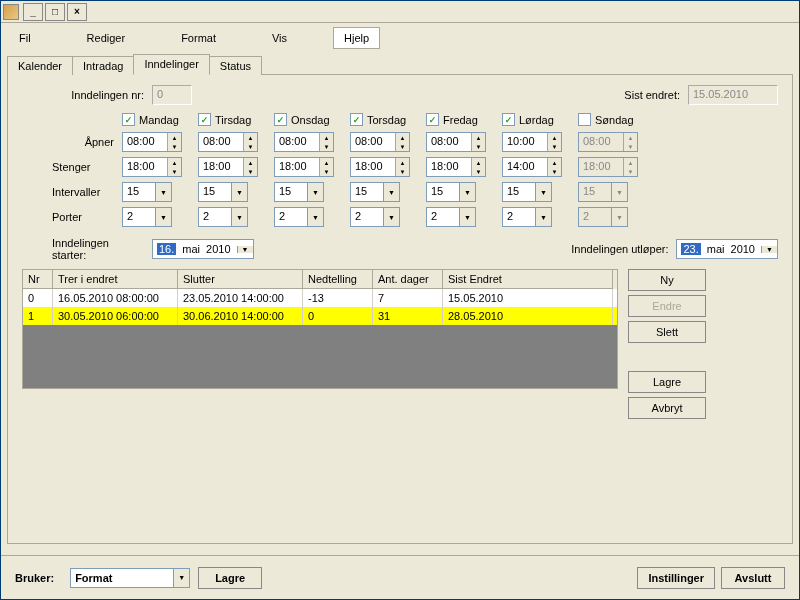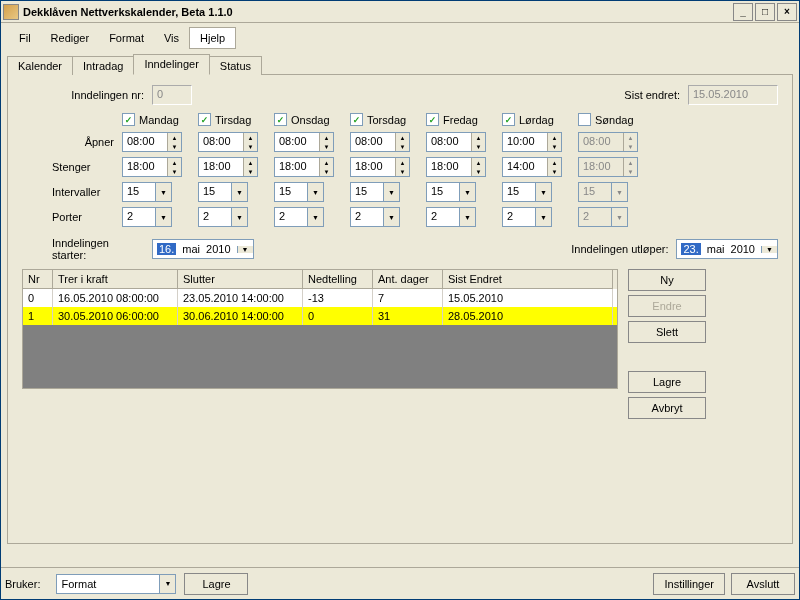--- a/index.html
+++ b/index.html
@@ -3,21 +3,21 @@
 <meta charset="utf-8">
 <style>
 * { box-sizing: border-box; font-family: Tahoma, Arial, sans-serif; font-size: 11px; }
 body { margin: 0; background: #ece9d8; user-select: none; }
 .window { width: 800px; height: 600px; background: #ece9d8; border: 1px solid #003c74; position: relative; }
 .titlebar { height: 22px; background: linear-gradient(#ece9d8, #ece9d8); display: flex; align-items: center; padding: 0 2px; border-bottom: 1px solid #aca899; }
 .title-icon { width: 16px; height: 16px; margin-right: 4px; background: linear-gradient(135deg,#d4a04c,#e8c884); border: 1px solid #888; }
 .title-text { flex: 1; font-weight: bold; color: #000; }
 .win-btns { display: flex; gap: 2px; }
 .win-btn { width: 20px; height: 18px; background: #ece9d8; border: 1px solid #888; display: flex; align-items: center; justify-content: center; font-family: Arial; font-size: 10px; font-weight: bold; cursor: default; }
-.menubar { display: flex; align-items: center; padding: 2px 8px; height: 30px; }
+.menubar { display: flex; align-items: center; padding: 2px 8px; height: 30px; gap: 36px; }
 .menu-item { padding: 4px 10px; cursor: default; }
 .menu-highlight { background: #fff; border: 1px solid #aca899; }
 .menu-right { margin-left: auto; display: flex; gap: 6px; align-items: center; }
 .combo { background: #fff; border: 1px solid #7f9db9; height: 20px; display: flex; align-items: center; }
 .combo-btn { width: 16px; height: 18px; background: #ece9d8; border-left: 1px solid #7f9db9; display: flex; align-items: center; justify-content: center; }
 .btn { background: #ece9d8; border: 1px solid #888; padding: 2px 10px; height: 22px; display: flex; align-items: center; justify-content: center; cursor: default; min-width: 64px; }
 .tabs { display: flex; padding-left: 6px; position: relative; top: 1px; z-index: 2; }
 .tab { padding: 3px 10px 4px; background: #ece9d8; border: 1px solid #aca899; border-bottom: none; margin-right: -1px; cursor: default; }
 .tab.active { background: #ece9d8; border-bottom: 1px solid #ece9d8; z-index: 3; position: relative; }
 .tab:not(.active) { margin-top: 2px; padding-bottom: 2px; }
@@ -49,33 +49,32 @@
 .tbl-row { display: flex; background: #fff; }
 .tbl-row.yellow { background: #ffff00; }
 .td { border-right: 1px solid #d4d0c8; padding: 3px 5px; overflow: hidden; white-space: nowrap; }
 .side-btns { display: flex; flex-direction: column; gap: 4px; }
 .side-btns .btn { width: 78px; }
 .btn.disabled { color: #aca899; }
 .bottom-area { position: absolute; bottom: 14px; left: 14px; right: 14px; display: flex; align-items: center; }
 .start-box { border: 1px solid #aca899; padding: 8px; display: flex; flex-direction: column; gap: 6px; align-items: center; width: 82px; margin-left: auto; }
 .start-box .dd { width: 62px; }
 .start-box .btn { width: 62px; border: 2px solid #003c74; }
-.statusbar { position: absolute; bottom: 0; left: 0; right: 0; height: 32px; border-top: 1px solid #aca899; display: flex; align-items: center; padding: 0 4px; gap: 8px; }
+.statusbar { position: absolute; bottom: 0; left: 0; right: 0; height: 44px; border-top: 1px solid #aca899; display: flex; align-items: center; padding: 0 14px; gap: 8px; font-weight: bold; }
 .statusbar .right { margin-left: auto; display: flex; gap: 6px; }
 .w-nr { width: 30px; } .w-trer { width: 125px; } .w-slutt { width: 125px; } .w-ned { width: 70px; } .w-ant { width: 70px; } .w-sist { width: 170px; }
 .arrow-down::after { content: "▼"; font-size: 7px; }
 </style>
 </head>
 <body>
 
 <div class="window">
 
   <div class="titlebar">
     <div class="title-icon"></div>
-    <div class="title-text">Dekklåven Nettverkskalender, Beta 1.1.0</div>
     <div class="win-btns">
       <div class="win-btn">_</div>
       <div class="win-btn">□</div>
       <div class="win-btn">×</div>
     </div>
   </div>
 
   <div class="menubar">
     <div class="menu-item">Fil</div>
     <div class="menu-item">Rediger</div>
@@ -374,21 +373,21 @@
         <span class="date-seg">mai</span>
         <span class="date-seg">2010</span>
         <div class="dd-btn arrow-down"></div>
       </div>
     </div>
 
     <div class="table-wrap">
       <div class="tbl">
         <div class="tbl-head">
           <div class="th w-nr">Nr</div>
-          <div class="th w-trer">Trer i kraft</div>
+          <div class="th w-trer">Trer i endret</div>
           <div class="th w-slutt">Slutter</div>
           <div class="th w-ned">Nedtelling</div>
           <div class="th w-ant">Ant. dager</div>
           <div class="th w-sist">Sist Endret</div>
         </div>
         <div class="tbl-row">
           <div class="td w-nr">0</div>
           <div class="td w-trer">16.05.2010 08:00:00</div>
           <div class="td w-slutt">23.05.2010 14:00:00</div>
           <div class="td w-ned">-13</div>

